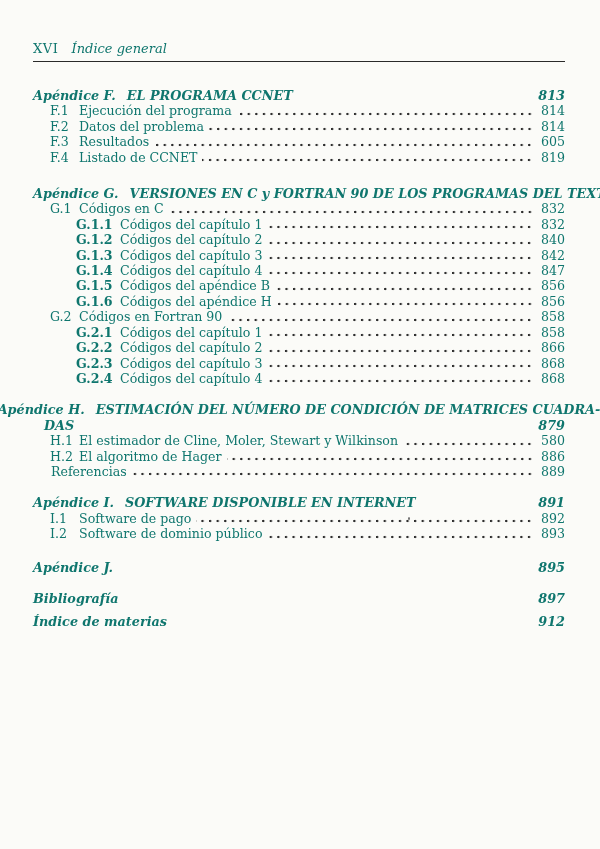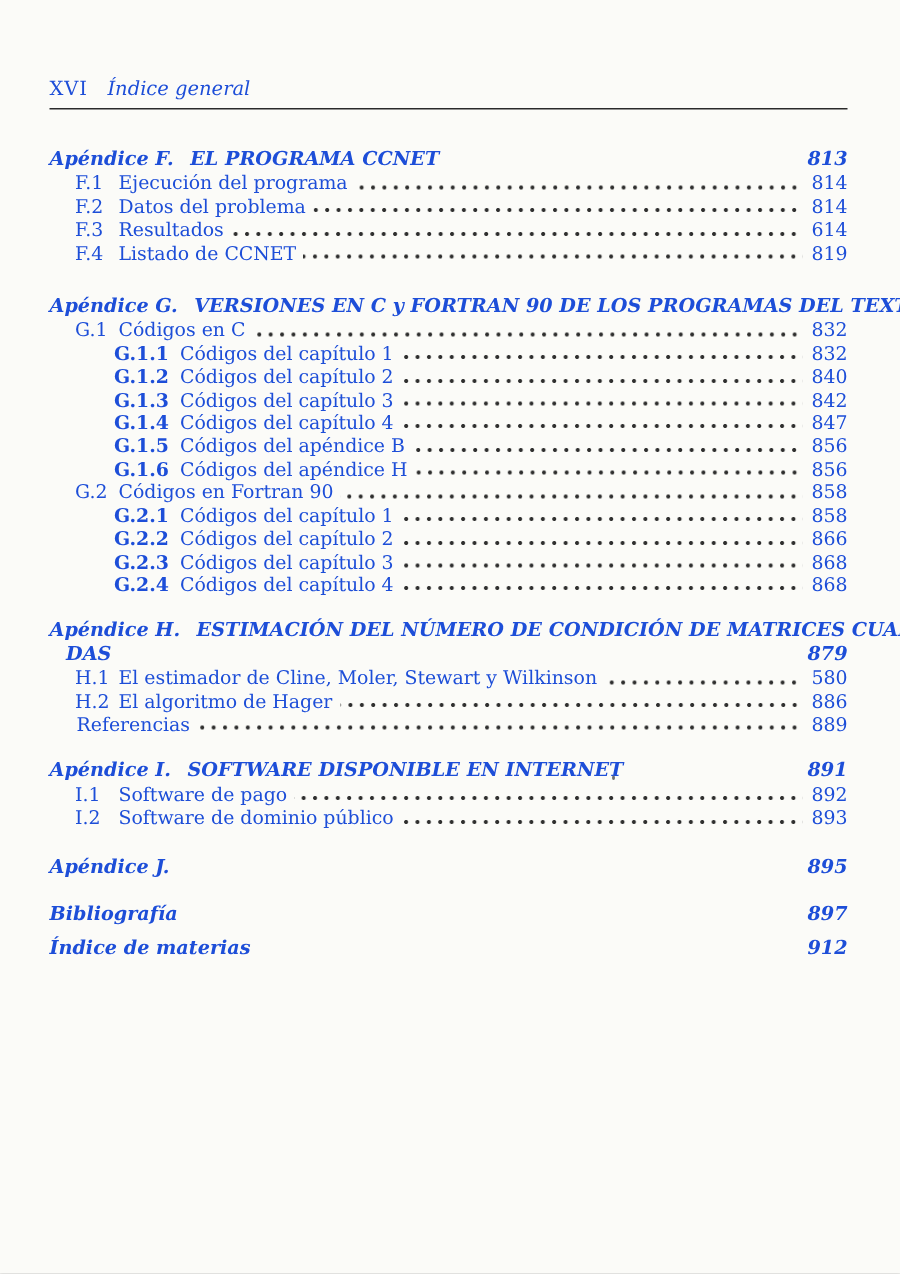--- a/index.html
+++ b/index.html
@@ -6,22 +6,21 @@
   .page {
     position:relative;
     width:600px; height:849px;
     background:#fbfbf8;
     overflow:hidden;
     box-shadow:0 0 2px rgba(0,0,0,.25);
   }
   .inner {
     padding:41px 35px 0 33px;
     font-family:"DejaVu Serif","Liberation Serif",serif;
-    color:#1d4ed8;
-    margin-top:11px;
+    color:#0f766e;
   }
 
   
   .header { display:flex; align-items:baseline; font-size:13px; line-height:16px; }
   .pgnum  { letter-spacing:0.6px; }
   .runtitle { font-style:italic; margin-left:13px; }
   .rule { border-bottom:1.4px solid #2a2a2a; margin-top:4px; }
 
   
   .hrow {
@@ -53,21 +52,21 @@
     background-image:radial-gradient(circle at 2px 2px, #2e2e2e 1.05px, rgba(0,0,0,0) 1.6px);
     background-size:7.6px 4px;
     background-repeat:repeat-x;
     background-position:100% 100%;
   }
   .epg { width:25px; text-align:right; flex:none; }
 
   
   .sec-f { margin-top:26px; }
   .sec-g { margin-top:21px; }
-  .sec-h { margin-top:16px; }
+  .sec-h { margin-top:16px;justify-content:center; }
   .sec-i { margin-top:16px; }
   .sec-j { margin-top:18px; }
   .bib   { margin-top:16px; }
   .idx   { margin-top:8px; }
 
   .speck {
     position:absolute; left:408px; top:517px;
     width:2px; height:3px; background:#6e6e6e; border-radius:50%;
   }
 </style>
@@ -98,21 +97,21 @@
     <div class="erow l1">
       <span class="enum">F.2</span>
       <span class="etxt">Datos del problema</span>
       <span class="lead"></span>
       <span class="epg">814</span>
     </div>
     <div class="erow l1">
       <span class="enum">F.3</span>
       <span class="etxt">Resultados</span>
       <span class="lead"></span>
-      <span class="epg">614</span>
+      <span class="epg">605</span>
     </div>
     <div class="erow l1">
       <span class="enum">F.4</span>
       <span class="etxt">Listado de CCNET</span>
       <span class="lead"></span>
       <span class="epg">819</span>
     </div>
 
     <div class="hrow sec-g">
       <span class="hl">Apéndice G.</span>

